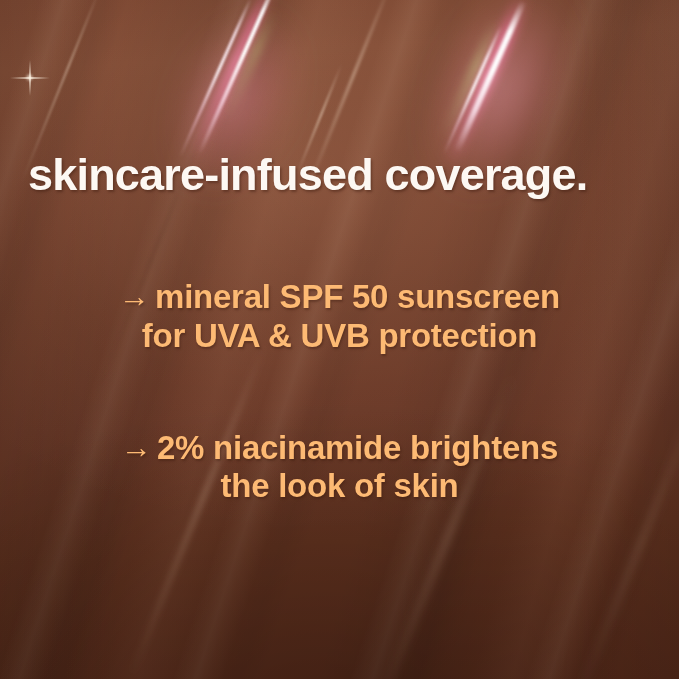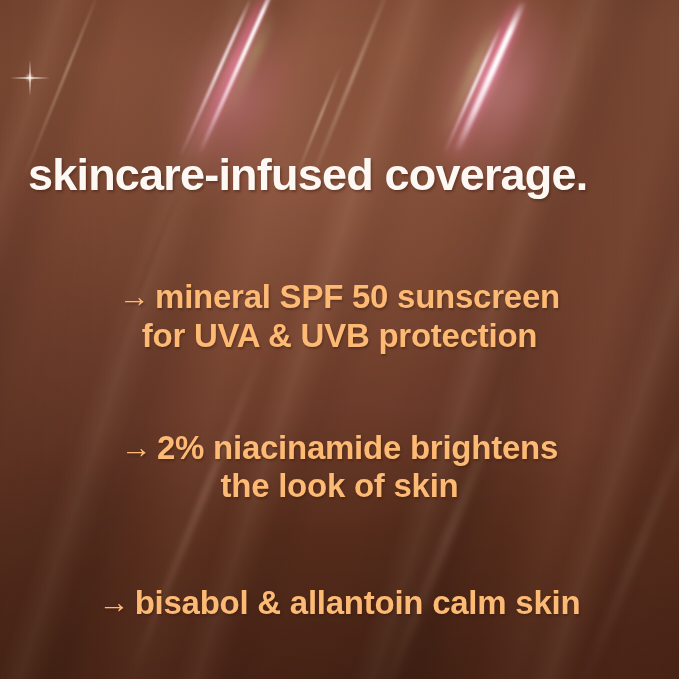--- a/index.html
+++ b/index.html
@@ -352,20 +352,17 @@
       <div class="bullet" id="bullet-0">
         <span class="arrow-glyph">→</span><span>mineral SPF 50 sunscreen
 for UVA &amp; UVB protection</span>
       </div>
 
       <div class="bullet" id="bullet-1">
         <span class="arrow-glyph">→</span><span>2% niacinamide brightens
 the look of skin</span>
       </div>
 
-      <div class="bullet" id="bullet-2">
-        <span class="arrow-glyph">→</span><span>bisabol &amp; allantoin calm skin</span>
-      </div>
 
     </div>
   </div>
 
 </div>
 
 </body></html>

